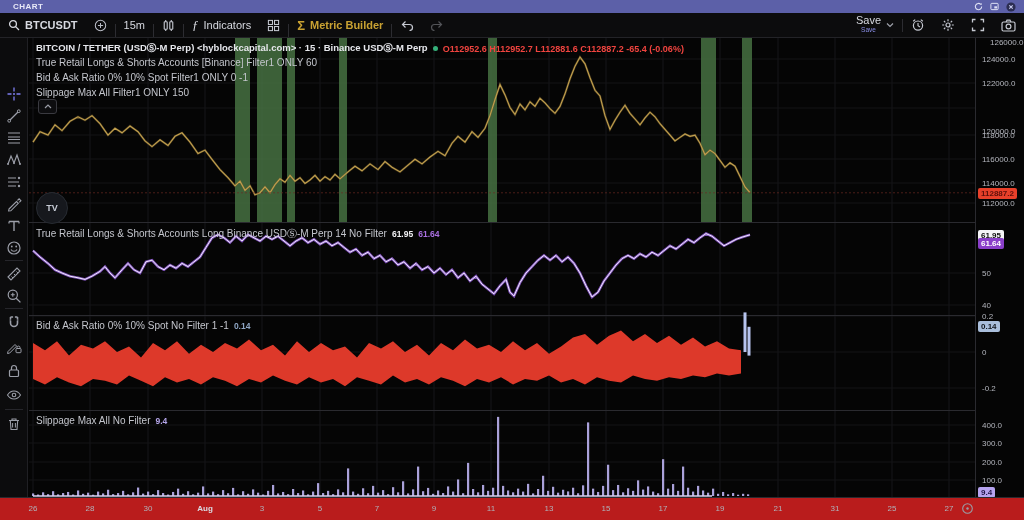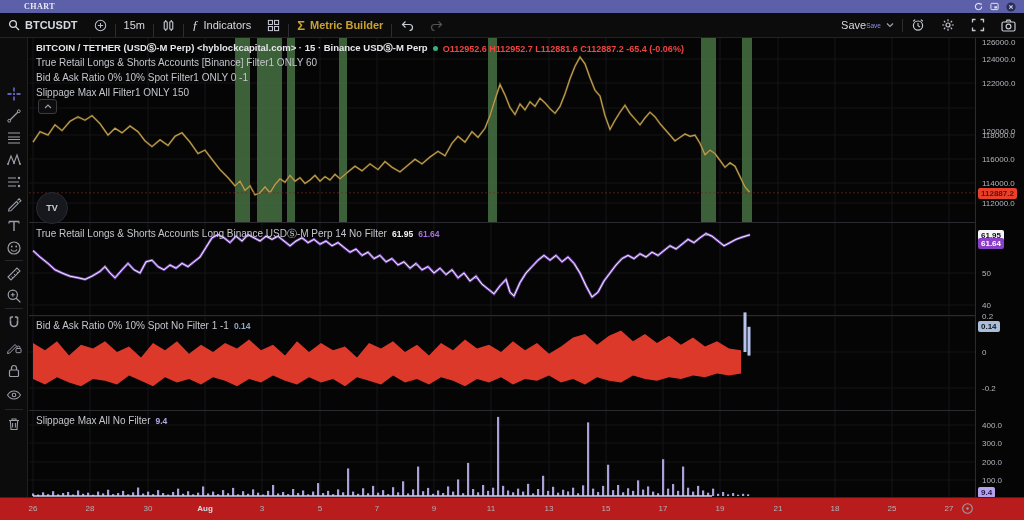--- a/index.html
+++ b/index.html
@@ -1,31 +1,31 @@
 <!DOCTYPE html>
 <html><head>
 <meta charset="utf-8">
 <style>
   html,body{margin:0;padding:0;background:#000;}
   #app{position:relative;width:1024px;height:520px;background:#050505;overflow:hidden;
        font-family:"Liberation Sans",sans-serif;-webkit-font-smoothing:antialiased;}
   
   .winbar{position:absolute;left:0;top:0;width:1024px;height:13px;background:#5c60a8;
           display:flex;align-items:center;color:#e9eaf8;font-size:8px;font-weight:bold;letter-spacing:.5px;}
-  .winbar .t{padding-left:24px;font-family:Liberation Serif, serif;}
+  .winbar .t{padding-left:13px;}
   .winicons{margin-left:auto;display:flex;gap:7px;padding-right:8px;align-items:center;}
   
   .toolbar{position:absolute;left:0;top:13px;width:1024px;height:25px;background:#0c0c0d;
            border-bottom:1px solid #232327;display:flex;align-items:flex-end;color:#d7d9e0;box-sizing:border-box;}
   .tbi{display:flex;align-items:center;gap:5px;padding:0 8px;font-size:11px;cursor:pointer;height:100%;}
   .tbsep{width:1px;height:13px;background:#2c2c31;}
   .sym{font-weight:bold;font-size:11px;}
   .gold{color:#c9a232;font-weight:bold;}
   .dim{opacity:.38;}
-  .save-main{display:flex;flex-direction:row;align-items:center;line-height:9px;}
+  .save-main{display:flex;flex-direction:column;align-items:center;line-height:9px;}
   .save-sub{font-size:6.5px;color:#8a8fe8;}
   
   .lefttools{position:absolute;left:0;top:38px;width:28px;height:482px;background:#0c0c0d;
              border-right:1px solid #202024;box-sizing:border-box;}
   .ltool{position:absolute;left:6px;width:16px;height:16px;cursor:pointer;}
   .ldiv{position:absolute;left:5px;width:18px;height:1px;background:#26262b;}
   
   #chartsvg{position:absolute;left:29px;top:38px;}
   #paxis{position:absolute;left:975px;top:38px;width:49px;height:459px;border-left:1px solid #2a2a2f;
          background:#050505;box-sizing:border-box;}
@@ -490,21 +490,21 @@
     <span class="sub">Bid &amp; Ask Ratio 0% 10% Spot No Filter 1 -1</span>
     <span class="v-slate">0.14</span>
   </div>
 
   <div class="lg" style="left:36px;top:415px">
     <span class="sub">Slippage Max All No Filter</span>
     <span class="v-lav">9.4</span>
   </div>
 
   <div id="paxis">
-      <div class="ptick" style="top: 0px;">126000.0</div>
+      <div class="ptick" style="top: 0px; margin-left: 8px;">126000.0</div>
       <div class="ptick" style="top: 17px;">124000.0</div>
       <div class="ptick" style="top: 41px;">122000.0</div>
       <div class="ptick" style="top: 66px; margin-top: 23px;">120000.0</div>
       <div class="ptick" style="top: 93px;">118000.0</div>
       <div class="ptick" style="top: 117px;">116000.0</div>
       <div class="ptick" style="top: 141px;">114000.0</div>
       <div class="ptick" style="top: 161px;">112000.0</div>
       <div class="plabel" style="top: 150px; background: rgb(232, 64, 42); color: rgb(94, 16, 11);">112887.2</div>
       <div class="ptick" style="top: 231px;">50</div>
       <div class="ptick" style="top: 263px;">40</div>
@@ -528,21 +528,21 @@
       <div class="ttick" style="left: 262px;">3</div>
       <div class="ttick" style="left: 320px;">5</div>
       <div class="ttick" style="left: 377px;">7</div>
       <div class="ttick" style="left: 434px;">9</div>
       <div class="ttick" style="left: 491px;">11</div>
       <div class="ttick" style="left: 549px; text-align: center;">13</div>
       <div class="ttick" style="left: 606px;">15</div>
       <div class="ttick" style="left: 663px;">17</div>
       <div class="ttick" style="left: 720px;">19</div>
       <div class="ttick" style="left: 778px;">21</div>
-      <div class="ttick" style="left: 835px;">18</div>
+      <div class="ttick" style="left: 835px;">31</div>
       <div class="ttick" style="left: 892px;">25</div>
       <div class="ttick" style="left: 949px;">27</div>
     </div>
   <svg class="ic corner-ico" width="13" height="13" viewBox="0 0 13 13">
       <circle cx="6.5" cy="6.5" r="4.8" fill="none" stroke="#9a9da6" stroke-width="1.1"></circle>
       <circle cx="6.5" cy="6.5" r="1.2" fill="#9a9da6"></circle>
     </svg>
 
 </div>
 

